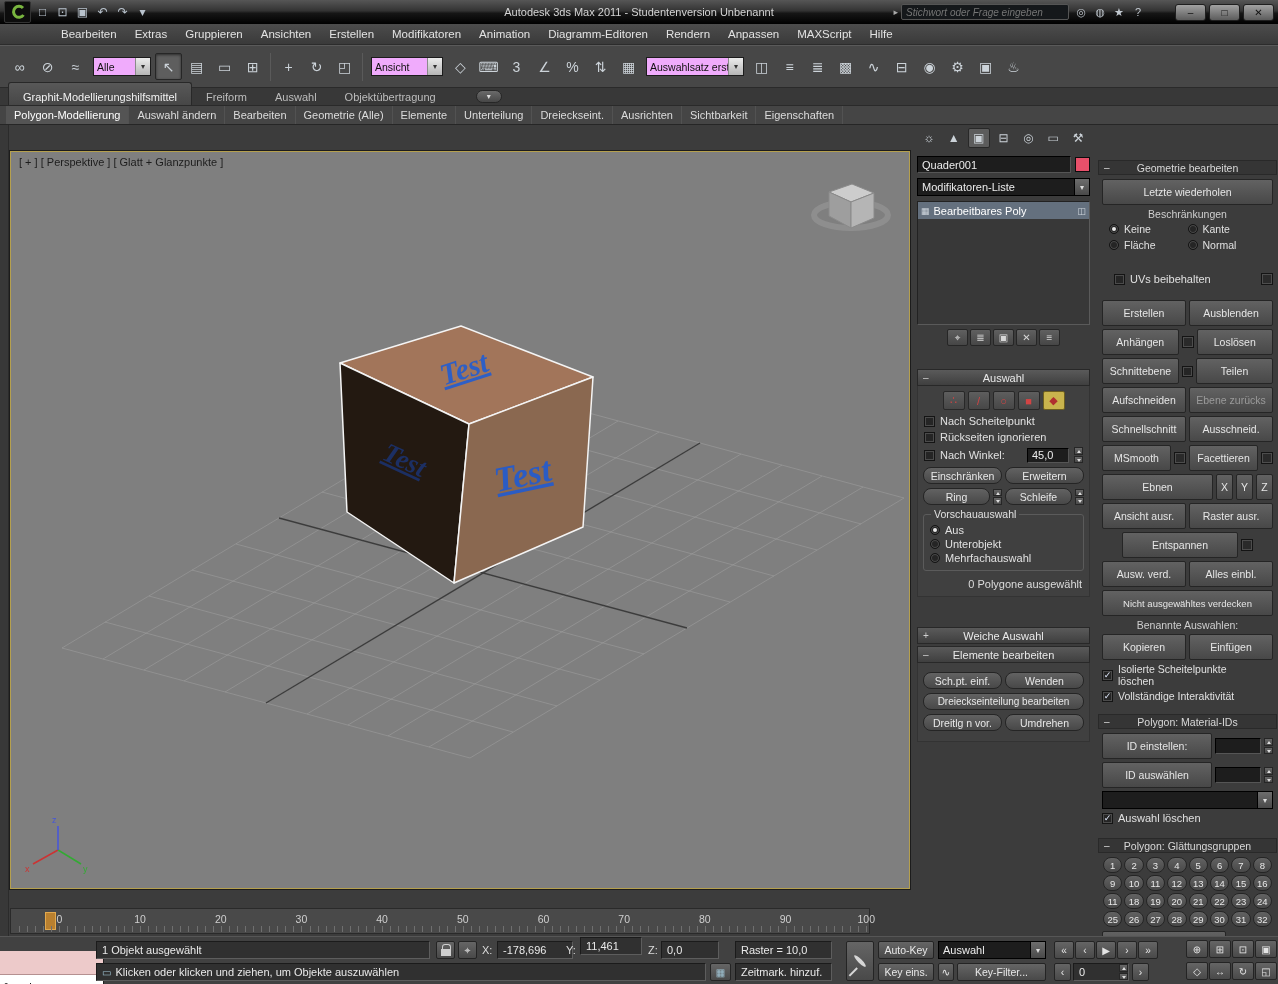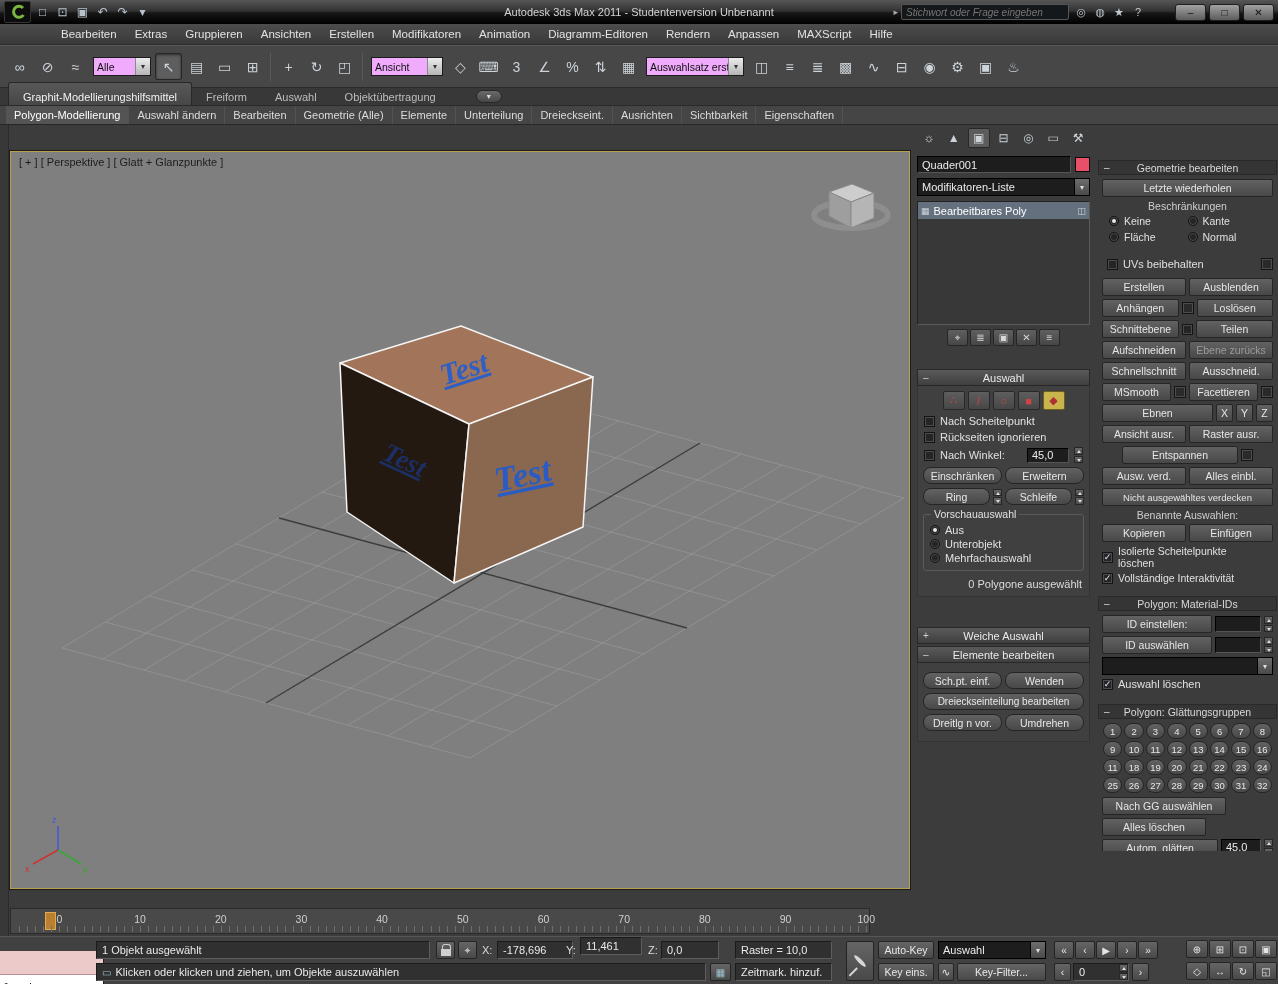--- a/index.html
+++ b/index.html
@@ -151,21 +151,21 @@
 .sel-status{text-align:right;margin-top:7px;color:#dcdcdc;font-size:11px;padding-right:2px}
 
 
 .rpanel{position:absolute;left:1097px;top:0;width:181px;height:100%;overflow:hidden;padding-top:30px}
 .rp-hdr{height:15px;margin:5px 1px 4px;background:#353535;border:1px solid #292929;
  display:flex;align-items:center;justify-content:center;position:relative;color:#d8d8d8;font-size:10.5px}
 .rp-hdr .pm{position:absolute;left:5px;font-size:10px}
 .rrow{display:flex;align-items:center;gap:3px;margin:3px 5px}
 .rbtn{flex:1;height:18px;background:linear-gradient(#626262,#484848);border:1px solid #252525;
  border-radius:2px;color:#e6e6e6;font-size:10.5px;display:flex;align-items:center;justify-content:center;
- padding:0 2px;white-space:nowrap;overflow:hidden}
+ padding:12px 2px;white-space:nowrap;overflow:hidden}
 .rbtn.dim{color:#9a9a9a}
 .rbtn.xyz{flex:none;width:17px}
 .rp-label{text-align:center;color:#cfcfcf;font-size:10.5px;margin:3px 0 1px}
 .rgrid2{display:grid;grid-template-columns:1fr 1fr;margin:0 12px}
 .rgrid2 .radio{font-size:10.5px}
 .mini{width:12px;height:12px;background:#2a2a2a;border:1px solid #141414;
  box-shadow:inset 0 0 0 1px #4d4d4d;flex:none}
 .chk.two span:last-child{white-space:normal;line-height:1.15;font-size:10.5px}
 .sg-grid{display:grid;grid-template-columns:repeat(8,1fr);gap:2px;margin:4px 6px}
 .sg-grid .btn{flex:none;height:16px;font-size:9.5px;padding:0}
@@ -569,21 +569,21 @@
           <div class="radio">
           <span class="rdot"></span>
             <span>Fläche</span>
         </div>
           <div class="radio">
           <span class="rdot"></span>
             <span>Normal</span>
         </div>
         </div>
       <div class="rrow" style="margin-top:8px">
-        <div class="chk" style="flex:1;margin:5px">
+        <div class="chk" style="flex:1;margin:12px">
           <span class="box"></span>
           <span>UVs beibehalten</span>
         </div>
         <span class="mini"></span>
       </div>
       <div class="rrow">
         <div class="rbtn">Erstellen</div>
         <div class="rbtn">Ausblenden</div>
       </div>
       <div class="rrow">

